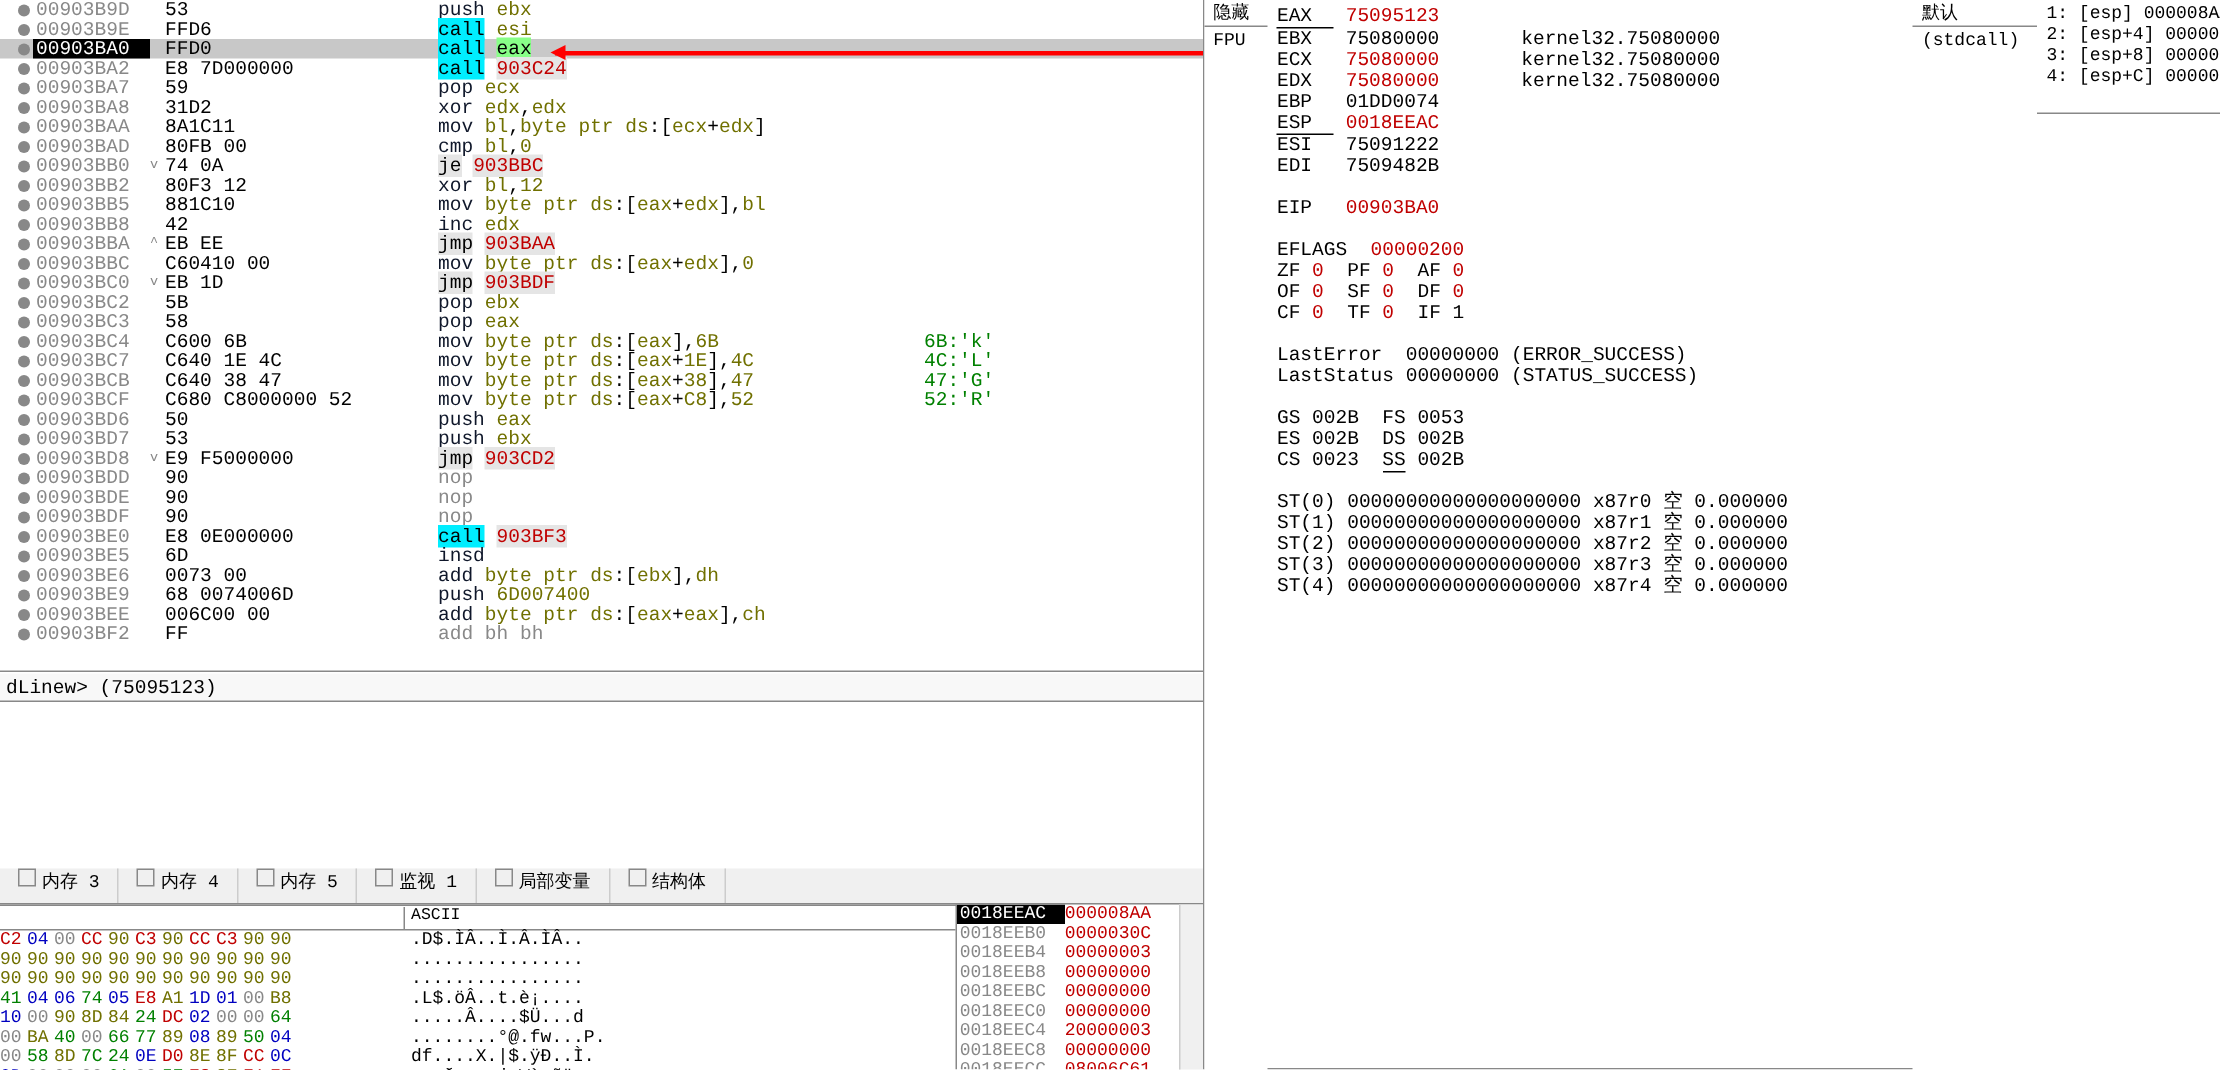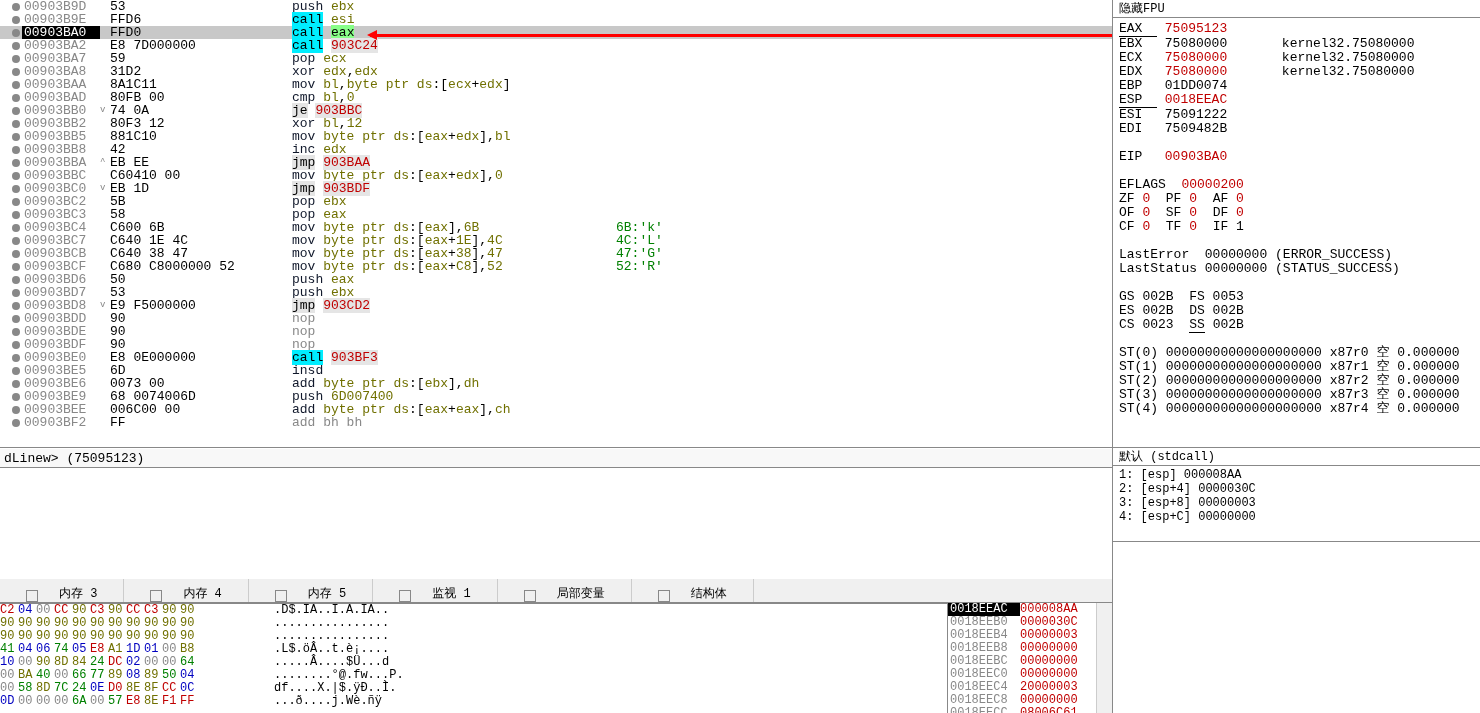--- a/index.html
+++ b/index.html
@@ -1,19 +1,19 @@
 <!DOCTYPE html>
 <html><head>
 <meta charset="utf-8">
 <style>
 *{box-sizing:border-box;margin:0;padding:0}
 html,body{width:1480px;height:713px;overflow:hidden;font-family:Consolas,'Courier New',monospace;font-size:13px;background:#fff}
 .main{display:flex;width:100%;height:100%}
 .left-pane{width:1113px;height:100%;display:flex;flex-direction:column;border-right:1px solid #888}
-.right-pane{flex:1;height:100%;display:flex;flex-direction:column;background:#fff}
+.right-pane{flex:1;height:100%;display:flex;flex-direction:row;background:#fff}
 
 .disasm{flex:0 0 448px;overflow-y:hidden;overflow-x:auto;border-bottom:1px solid #888;position:relative}
 .disasm-row{display:flex;height:13px;line-height:13px;white-space:pre}
 .bp-col{width:22px;display:flex;align-items:center;justify-content:flex-end;padding-right:2px}
 .bp{width:8px;height:8px;border-radius:50%;background:#888}
 .addr-col{width:78px;color:#888;padding-left:2px}
 .addr-eip{background:#000;color:#fff}
 .arrow-col{width:10px;color:#888;font-size:9px}
 .bytes-col{width:182px;color:#000}
 .asm-col{width:320px}
@@ -26,21 +26,21 @@
 .op-olive{color:#707000}
 .op-red{color:#c00000}
 .current-row{background:#c8c8c8}
 .red-arrow{position:absolute;left:370px;top:34px;height:3px;width:1090px;background:red;z-index:5}
 .red-arrow::before{content:'';position:absolute;left:-8px;top:-4px;border:5px solid transparent;border-right:10px solid red}
 
 .info-line{height:20px;line-height:20px;padding-left:4px;border-top:1px solid #fff;background:#f8f8f8;border-bottom:1px solid #888}
 .spacer{flex:1}
 
 .btabs{display:flex;height:24px;border-bottom:1px solid #888;background:#f0f0f0}
-.btab{display:flex;align-items:flex-end;padding:0 26px;border-right:1px solid #ccc;font-size:12px;gap:21px}
+.btab{display:flex;align-items:flex-start;padding:0 12px;border-right:1px solid #ccc;font-size:12px;gap:4px}
 .ticon{width:12px;height:12px;border:1px solid #888;display:inline-block}
 
 .bottom-area{display:flex;flex:1;min-height:0}
 .dump{flex:1;overflow:auto;border-right:1px solid #888;border-top:1px solid #888}
 .dump-hdr{display:flex;height:16px;border-bottom:1px solid #888;font-size:11px}
 .dh1{width:270px;border-right:1px solid #888}
 .dh2{flex:1;padding-left:4px}
 .dump-row{display:flex;height:13px;line-height:13px;white-space:pre;font-size:12px}
 .db{display:inline-block;width:18px;text-align:left}
 .db.c00{color:#888}
@@ -133,20 +133,24 @@
           <span class="ticon"></span>
           <span>局部变量</span>
         </div>
         <div class="btab">
           <span class="ticon"></span>
           <span>结构体</span>
         </div>
       </div>
     <div class="bottom-area">
       <div class="dump">
+        <div class="dump-hdr">
+            <div class="dh1"></div>
+            <div class="dh2">ASCII</div>
+          </div>
         <div id="dumprows">
             <div class="dump-row"><div style="width: 270px;"><span class="db c3">C2 </span><span class="db c1">04 </span><span class="db c00">00 </span><span class="db c3">CC </span><span class="db c4">90 </span><span class="db c3">C3 </span><span class="db c4">90 </span><span class="db c3">CC </span><span class="db c3">C3 </span><span class="db c4">90 </span><span class="db c4">90 </span></div><div class="ascii">.D$.ÌÂ..Ì.Â.ÌÂ..</div></div>
             <div class="dump-row"><div style="width: 270px;"><span class="db c4">90 </span><span class="db c4">90 </span><span class="db c4">90 </span><span class="db c4">90 </span><span class="db c4">90 </span><span class="db c4">90 </span><span class="db c4">90 </span><span class="db c4">90 </span><span class="db c4">90 </span><span class="db c4">90 </span><span class="db c4">90 </span></div><div class="ascii">................</div></div>
             <div class="dump-row"><div style="width: 270px;"><span class="db c4">90 </span><span class="db c4">90 </span><span class="db c4">90 </span><span class="db c4">90 </span><span class="db c4">90 </span><span class="db c4">90 </span><span class="db c4">90 </span><span class="db c4">90 </span><span class="db c4">90 </span><span class="db c4">90 </span><span class="db c4">90 </span></div><div class="ascii">................</div></div>
             <div class="dump-row"><div style="width: 270px;"><span class="db c2">41 </span><span class="db c1">04 </span><span class="db c1">06 </span><span class="db c2">74 </span><span class="db c1">05 </span><span class="db c3">E8 </span><span class="db c4">A1 </span><span class="db c1">1D </span><span class="db c1">01 </span><span class="db c00">00 </span><span class="db c4">B8 </span></div><div class="ascii">.L$.öÂ..t.è¡....</div></div>
             <div class="dump-row"><div style="width: 270px;"><span class="db c1">10 </span><span class="db c00">00 </span><span class="db c4">90 </span><span class="db c4">8D </span><span class="db c4">84 </span><span class="db c2">24 </span><span class="db c3">DC </span><span class="db c1">02 </span><span class="db c00">00 </span><span class="db c00">00 </span><span class="db c2">64 </span></div><div class="ascii">.....Â....$Ü...d</div></div>
             <div class="dump-row"><div style="width: 270px;"><span class="db c00">00 </span><span class="db c4">BA </span><span class="db c2">40 </span><span class="db c00">00 </span><span class="db c2">66 </span><span class="db c2">77 </span><span class="db c4">89 </span><span class="db c1">08 </span><span class="db c4">89 </span><span class="db c2">50 </span><span class="db c1">04 </span></div><div class="ascii">........°@.fw...P.</div></div>
             <div class="dump-row"><div style="width: 270px;"><span class="db c00">00 </span><span class="db c2">58 </span><span class="db c4">8D </span><span class="db c2">7C </span><span class="db c2">24 </span><span class="db c1">0E </span><span class="db c3">D0 </span><span class="db c4">8E </span><span class="db c4">8F </span><span class="db c3">CC </span><span class="db c1">0C </span></div><div class="ascii">df....X.|$.ÿÐ..Ì.</div></div>
             <div class="dump-row"><div style="width: 270px;"><span class="db c1">0D </span><span class="db c00">00 </span><span class="db c00">00 </span><span class="db c00">00 </span><span class="db c2">6A </span><span class="db c00">00 </span><span class="db c2">57 </span><span class="db c3">E8 </span><span class="db c4">8E </span><span class="db c3">F1 </span><span class="db c3">FF </span></div><div class="ascii">...ð....j.Wè.ñÿ</div></div>
           </div>

